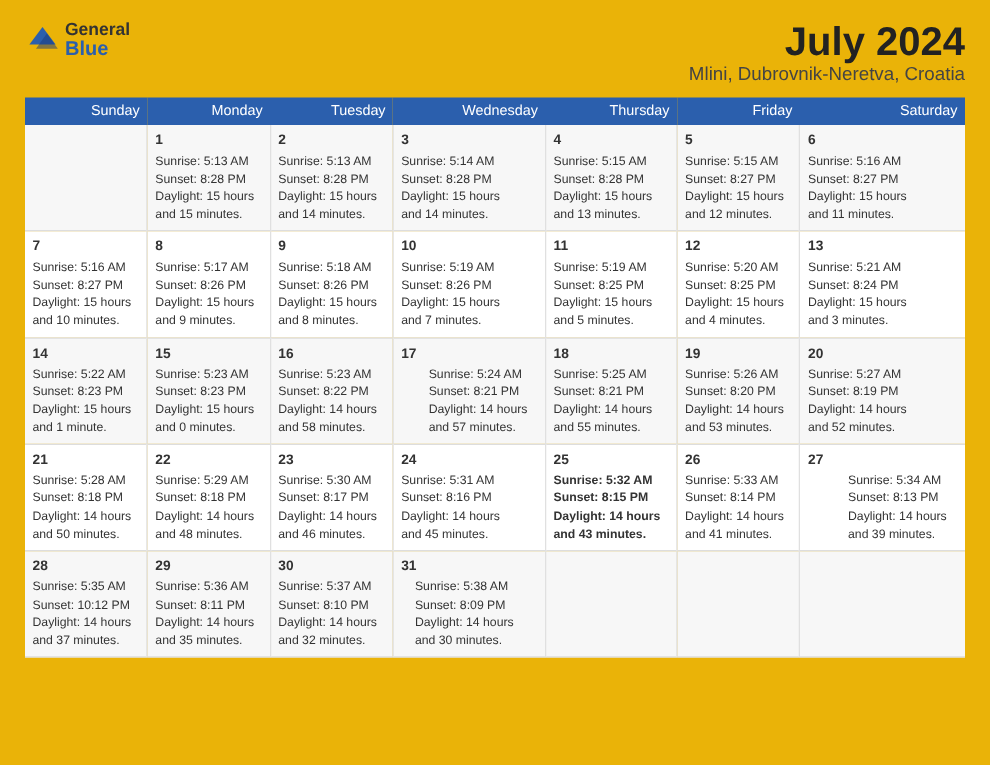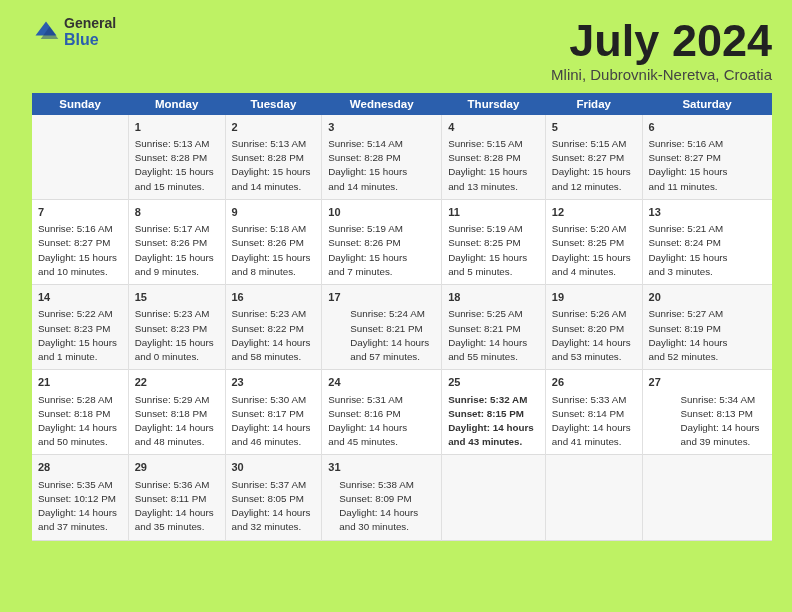--- a/index.html
+++ b/index.html
@@ -6,22 +6,22 @@
     body {
       font-family: Arial, sans-serif;
       background: #fff;
       width: 792px;
       height: 612px;
       overflow: hidden;
     }
     .page {
       width: 792px;
       height: 612px;
-      padding: 16px 20px 10px 32px;
-      background: #bef264;
+      padding: 16px 20px 10px 20px;
+      background: #eab308;
     }
     .header {
       display: flex;
       justify-content: space-between;
       align-items: flex-start;
       margin-bottom: 10px;
     }
     .logo {
       display: flex;
       align-items: center;
@@ -40,41 +40,41 @@
       line-height: 1.1;
     }
     .logo-icon {
       width: 28px;
       height: 28px;
     }
     .title-block {
       text-align: right;
     }
     .main-title {
-      font-size: 45px;
+      font-size: 32px;
       font-weight: bold;
       color: #222;
       line-height: 1.1;
     }
     .subtitle {
       font-size: 15px;
       color: #444;
     }
     table {
       width: 100%;
       border-collapse: collapse;
       font-size: 10.5px;
     }
     thead tr th {
       background-color: #2b5fad;
       color: #fff;
       padding: 5px 6px;
-      text-align: center;
+      text-align: right;
       font-size: 11.5px;
-      font-weight: bold;
+      font-weight: normal;
     }
     tbody tr {
       border-bottom: 1px solid #ddd;
     }
     tbody tr td {
       padding: 5px 6px;
       vertical-align: top;
       color: #333;
       font-size: 10px;
       line-height: 1.4;
@@ -344,21 +344,21 @@
           <td>
             <span class="day-num">29</span>
             <div class="cell-info" style="white-space: pre-line;">Sunrise: 5:36 AM
 Sunset: 8:11 PM
 Daylight: 14 hours
 and 35 minutes.</div>
           </td>
           <td>
             <span class="day-num">30</span>
             <div class="cell-info" style="white-space: pre-line;">Sunrise: 5:37 AM
-Sunset: 8:05 PM
+Sunset: 8:10 PM
 Daylight: 14 hours
 and 32 minutes.</div>
           </td>
           <td>
             <span class="day-num">31</span>
             <div class="cell-info" style="white-space: pre-line; margin-left: 11px;">Sunrise: 5:38 AM
 Sunset: 8:09 PM
 Daylight: 14 hours
 and 30 minutes.</div>
           </td>

